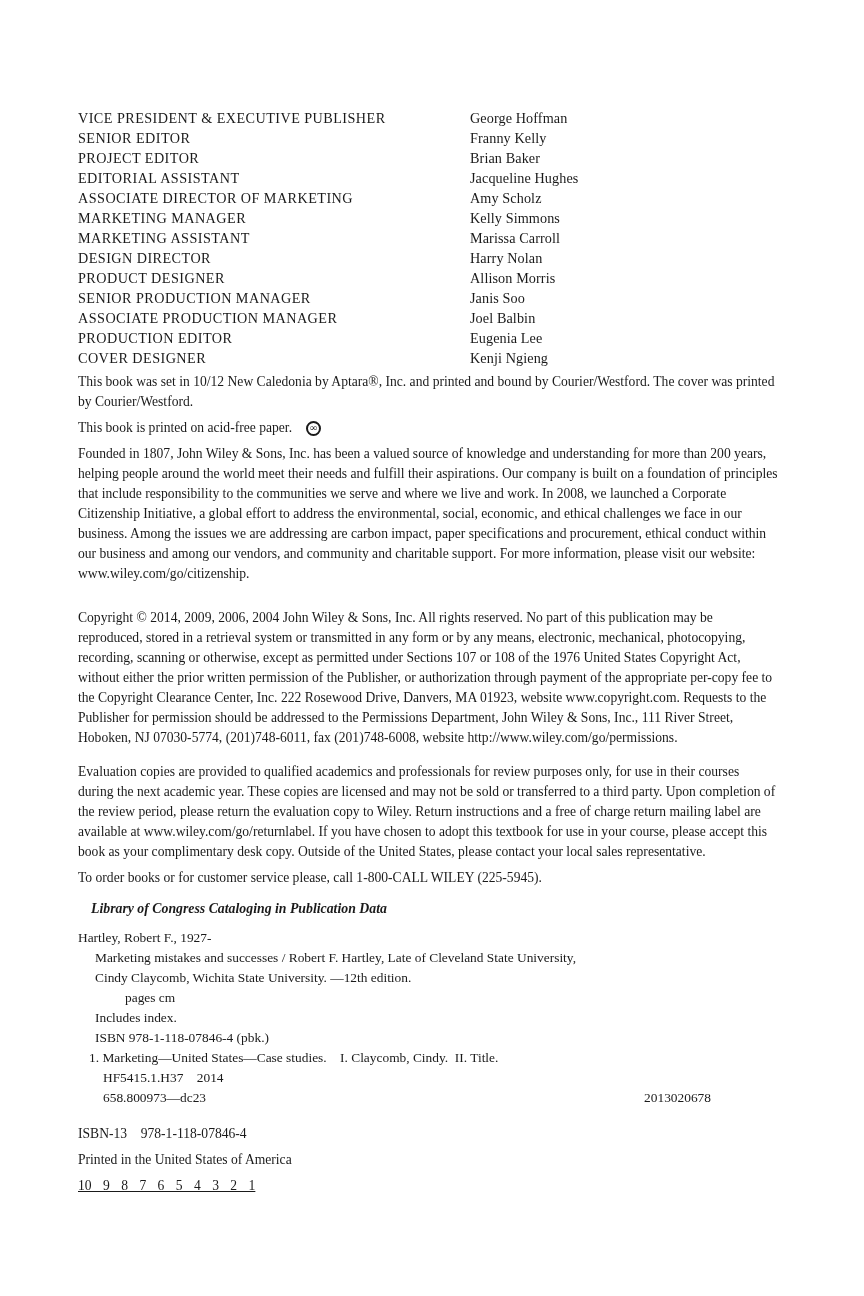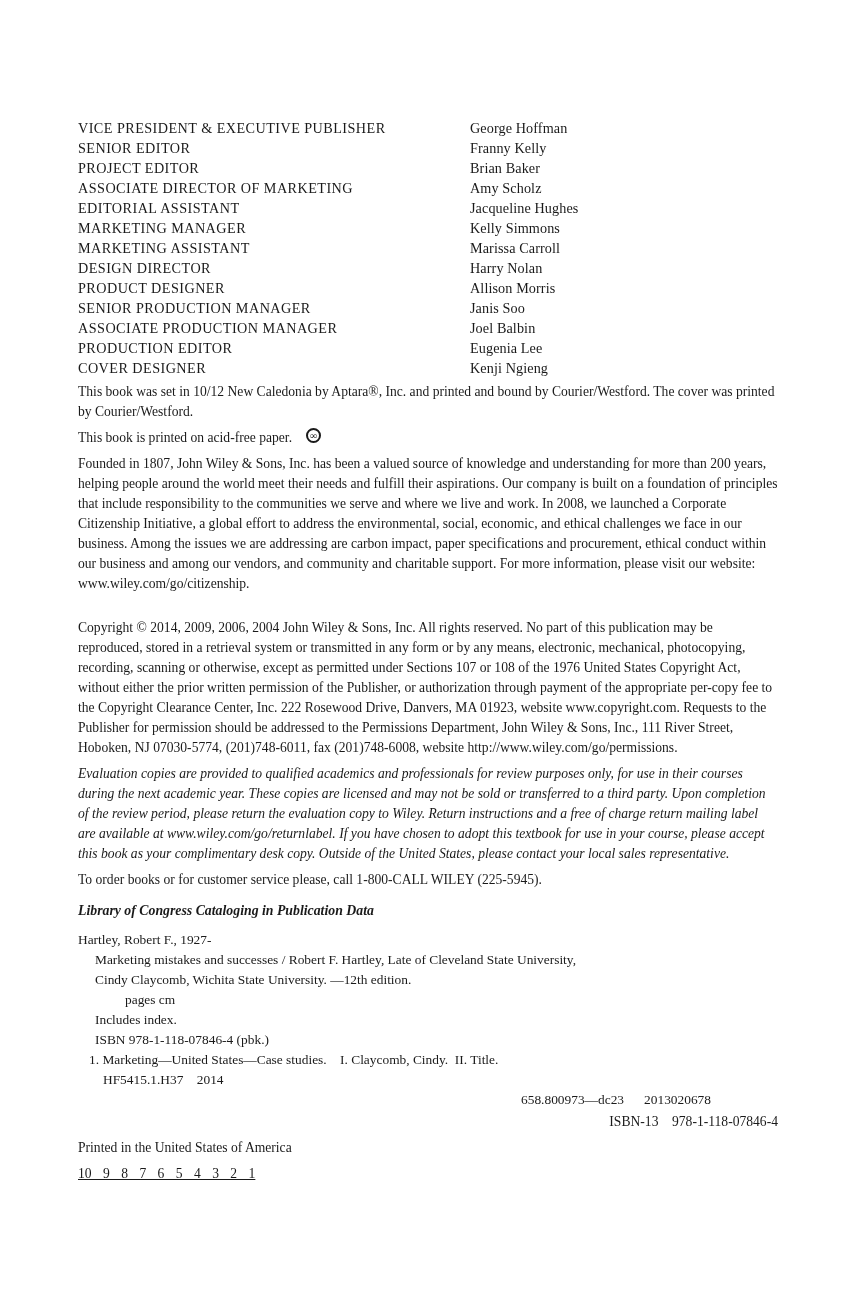--- a/index.html
+++ b/index.html
@@ -1,42 +1,42 @@
 <!DOCTYPE html>
 <html><head>
 <meta charset="utf-8">
 <style>
   html, body { margin: 0; padding: 0; background: #ffffff; }
   body {
     width: 864px; height: 1296px; position: relative; overflow: hidden;
     font-family: "Liberation Serif", "DejaVu Serif", serif;
     color: #1a1a1a;
   }
-  .page { position: absolute; left: 78px; top: 118px; width: 700px; }
+  .page { position: absolute; left: 78px; top: 108px; width: 700px; }
   .credits { margin: 0; padding: 0; }
   .credit-row { display: flex; height: 20px; line-height: 20px; font-size: 14.2px; }
   .credit-role { width: 392px; letter-spacing: 0.45px; }
   .credit-name { letter-spacing: 0.1px; }
   .para { font-size: 13.6px; line-height: 20px; margin: 0; text-align: left; }
   .p-set { margin-top: 4px; font-family: Liberation Serif, serif; }
-  .p-acid { margin-top: 6px; display: flex; align-items: flex-start; }
+  .p-acid { margin-top: 6px; display: flex; align-items: center; }
   .p-founded { margin-top: 6px; }
   .p-copy { margin-top: 24px; }
-  .p-eval { margin-top: 6px; font-style: italic; }
+  .p-eval { margin-top: 14px; }
   .p-order { margin-top: 6px; }
-  .lc-heading { margin-top: 11px; font-size: 13.8px; line-height: 20px; font-style: italic; font-weight: bold; }
+  .lc-heading { margin-top: 11px; font-size: 13.8px; line-height: 20px; font-style: italic; font-weight: bold; margin-left: 13px; }
   .lc-block { margin-top: 9px; font-size: 13.4px; line-height: 20px; }
   .lc-line { height: 20px; white-space: pre; }
   .ind1 { padding-left: 17px; }
   .ind2 { padding-left: 47px; }
   .ind-num { padding-left: 11px; }
   .ind3 { padding-left: 25px; }
-  .split { display: flex; justify-content: flex-end; width: 608px; gap: 20px; }
+  .split { display: flex; justify-content: space-between; width: 608px; gap: 20px; }
   .after { margin-top: 0px; font-size: 13.6px; line-height: 20px; }
-  .isbn13 { margin-top: 2px; text-align: right; }
+  .isbn13 { margin-top: 16px; }
   .printed { margin-top: 6px; }
   .printline { margin-top: 6px; word-spacing: 8px; text-decoration: underline; }
   .acid-icon {
     display: inline-flex; align-items: center; justify-content: center;
     width: 15px; height: 15px; border: 2px solid #1a1a1a; border-radius: 50%;
     margin-left: 14px; font-size: 10px; line-height: 1; font-weight: bold;
     box-sizing: border-box;
   }
 </style>
 </head>
@@ -51,26 +51,26 @@
       </div>
     <div class="credit-row">
         <span class="credit-role">SENIOR EDITOR</span>
         <span class="credit-name">Franny Kelly</span>
       </div>
     <div class="credit-row">
         <span class="credit-role">PROJECT EDITOR</span>
         <span class="credit-name">Brian Baker</span>
       </div>
     <div class="credit-row">
+        <span class="credit-role">EDITORIAL ASSISTANT</span>
+        <span class="credit-name">Jacqueline Hughes</span>
+      </div>
+    <div class="credit-row">
         <span class="credit-role">ASSOCIATE DIRECTOR OF MARKETING</span>
         <span class="credit-name">Amy Scholz</span>
-      </div>
-    <div class="credit-row">
-        <span class="credit-role">EDITORIAL ASSISTANT</span>
-        <span class="credit-name">Jacqueline Hughes</span>
       </div>
     <div class="credit-row">
         <span class="credit-role">MARKETING MANAGER</span>
         <span class="credit-name">Kelly Simmons</span>
       </div>
     <div class="credit-row">
         <span class="credit-role">MARKETING ASSISTANT</span>
         <span class="credit-name">Marissa Carroll</span>
       </div>
     <div class="credit-row">

